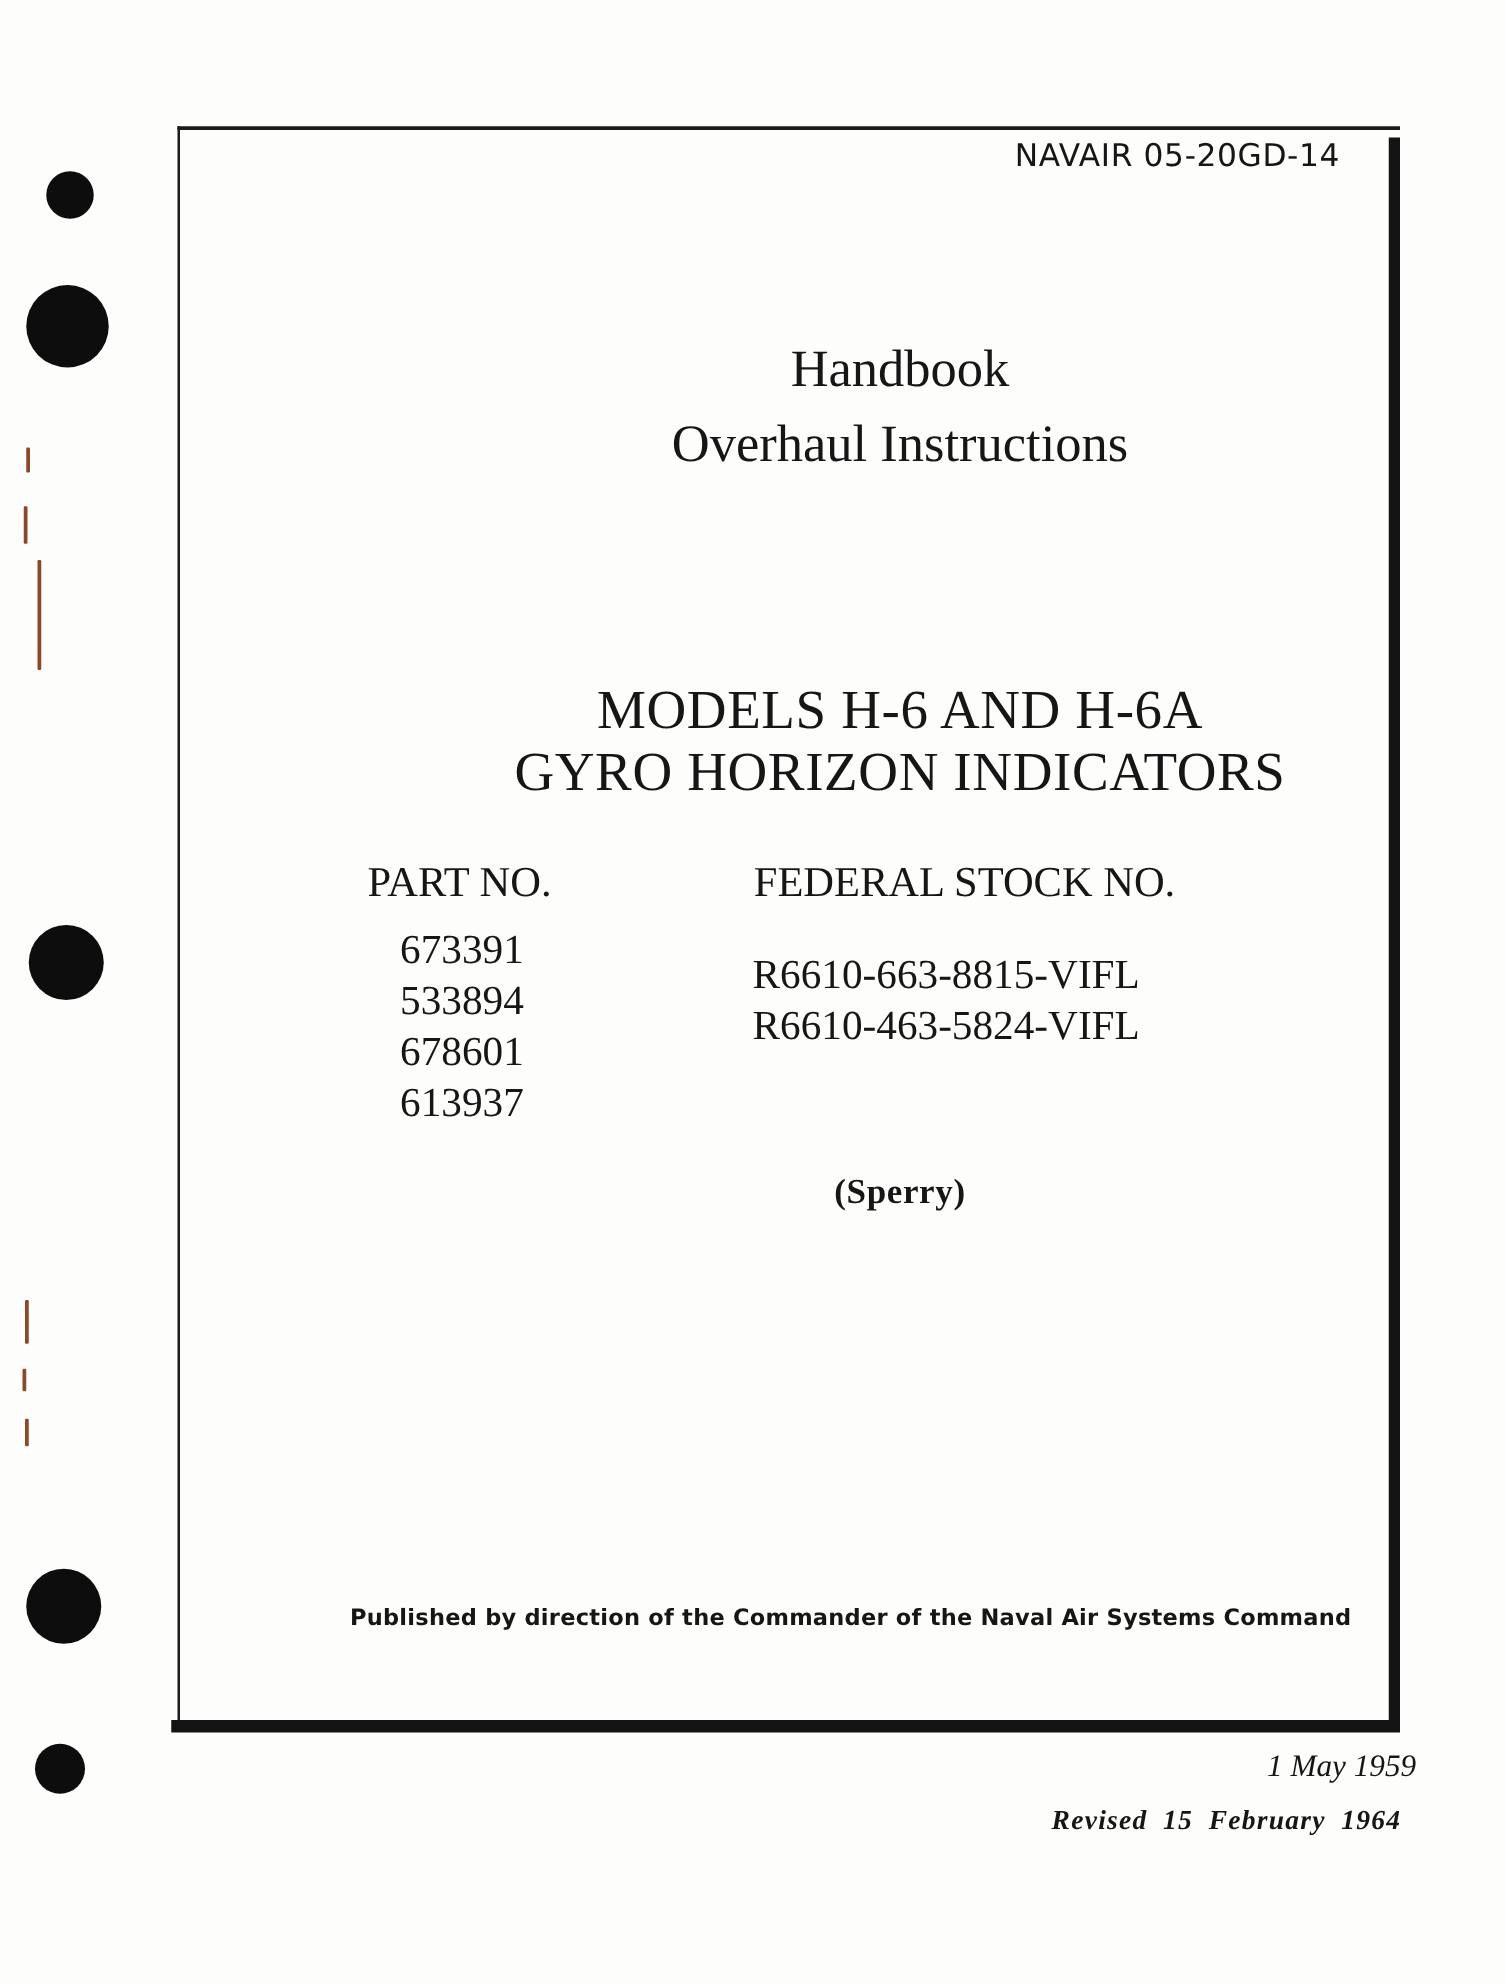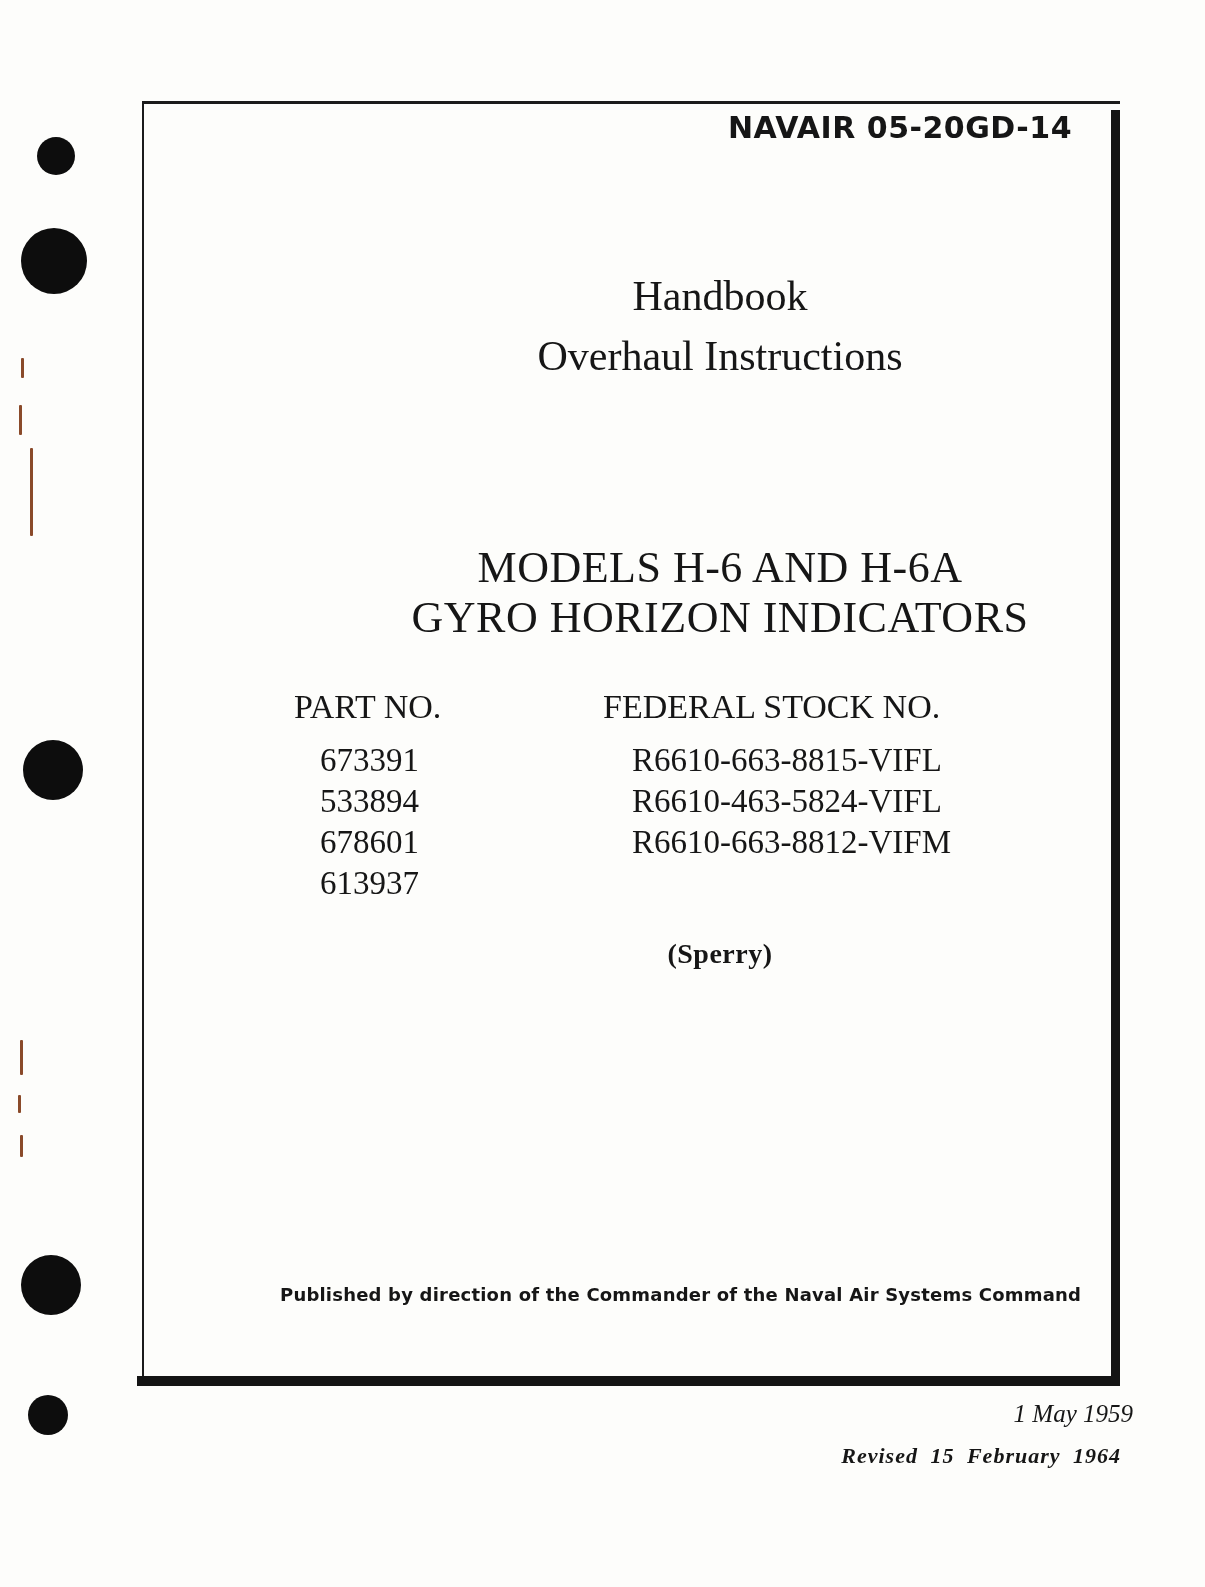--- a/index.html
+++ b/index.html
@@ -16,34 +16,34 @@
   .hole { position: absolute; background: #0d0d0d; border-radius: 50%; }
   .stain { position: absolute; width: 3px; background: #8a4a2a; border-radius: 1px; }
 
   .frame-top { position: absolute; left: 142px; top: 101px; width: 978px; height: 3px; background: #1b1b1b; }
   .frame-left { position: absolute; left: 142px; top: 101px; width: 2px; height: 1280px; background: #1b1b1b; }
   .frame-right { position: absolute; left: 1111px; top: 110px; width: 9px; height: 1272px; background: #141414; }
   .frame-bottom { position: absolute; left: 137px; top: 1376px; width: 983px; height: 10px; background: #141414; }
 
   .doc-id {
     position: absolute; right: 133px; top: 110px;
-    font-size: 30px; letter-spacing: 0.5px; font-weight: 700;
+    font-size: 25px; letter-spacing: 0.5px; font-weight: 400;
   }
   .center { position: absolute; left: 142px; width: 1156px; text-align: center; }
   .t-handbook { top: 272px; font-size: 42px; }
   .t-overhaul { top: 332px; font-size: 42px; }
   .t-models { top: 542px; font-size: 44px; letter-spacing: 0.5px; }
   .t-gyro { top: 592px; font-size: 44px; letter-spacing: 0.5px; }
 
   .col-head { position: absolute; top: 688px; font-size: 34px; }
   .parts-head { left: 294px; }
   .fsn-head { left: 603px; }
   .parts-list, .fsn-list { position: absolute; top: 740px; margin: 0; padding: 0; list-style: none; font-size: 33px; }
   .parts-list { left: 320px; }
-  .fsn-list { left: 632px; }
+  .fsn-list { left: 602px; margin-top: 20px; }
   .parts-list li, .fsn-list li { height: 41px; line-height: 41px; }
 
   .maker { top: 938px; font-size: 28px; font-weight: bold; letter-spacing: 0.5px; }
 
   .published {
     position: absolute; left: 280px; top: 1284px;
     font-size: 18px; font-weight: bold; letter-spacing: 0.2px;
   }
   .date {
     position: absolute; right: 72px; top: 1400px;
@@ -88,21 +88,20 @@
 
 <ul class="parts-list serif">
   <li>673391</li>
   <li>533894</li>
   <li>678601</li>
   <li>613937</li>
 </ul>
 <ul class="fsn-list serif">
   <li>R6610-663-8815-VIFL</li>
   <li>R6610-463-5824-VIFL</li>
-  <li>R6610-663-8812-VIFM</li>
 </ul>
 
 <div class="center serif maker">(Sperry)</div>
 
 <div class="published sans">Published by direction of the Commander of the Naval Air Systems Command</div>
 
 <div class="date serif">1 May 1959</div>
 <div class="revised serif">Revised 15 February 1964</div>
 
 </body></html>

